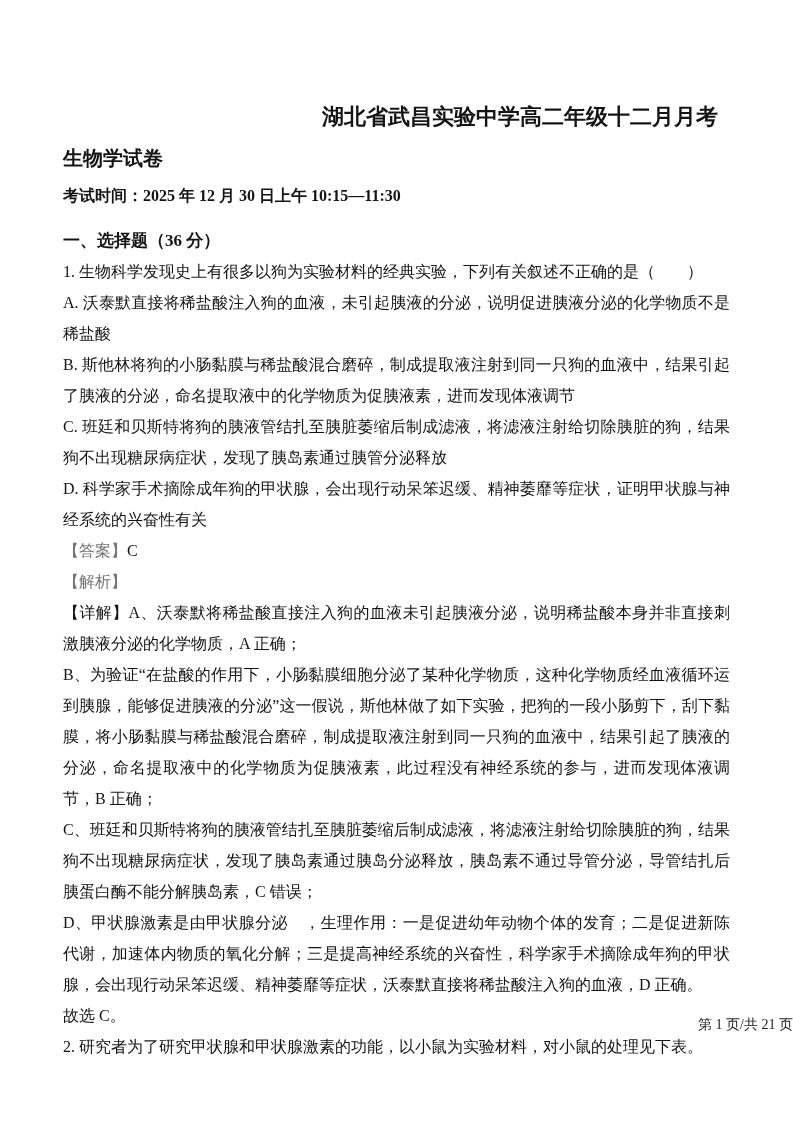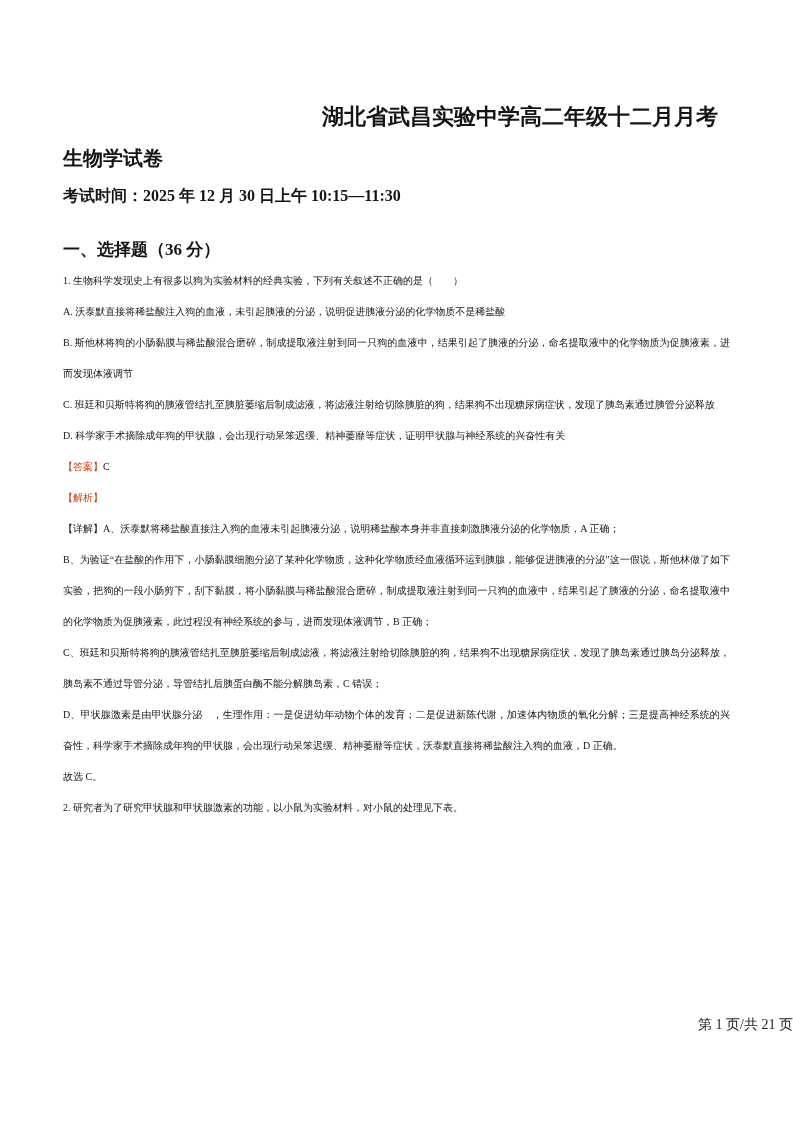--- a/index.html
+++ b/index.html
@@ -30,30 +30,30 @@
   .exam-time {
     font-size: 16px;
     font-weight: bold;
     line-height: 24px;
     margin: 12px 0 0 0;
   }
   .section-heading {
     font-size: 17px;
     font-weight: bold;
     line-height: 31px;
-    margin: 26px 0 0 0;
+    margin: 17px 0 0 0;
   }
   .para {
-    font-size: 10px;
+    font-size: 16px;
     line-height: 31px;
     margin: 0;
     text-align: justify;
     text-align-last: left;
   }
-  .blue { color: #c2410c; }
+  .blue { color: #737373; }
   .page-footer {
     position: absolute;
     top: 1016px;
     left: 0;
     width: 100%;
     text-align: right;
     font-size: 14px;
     color: #222222;
   }
 </style>

